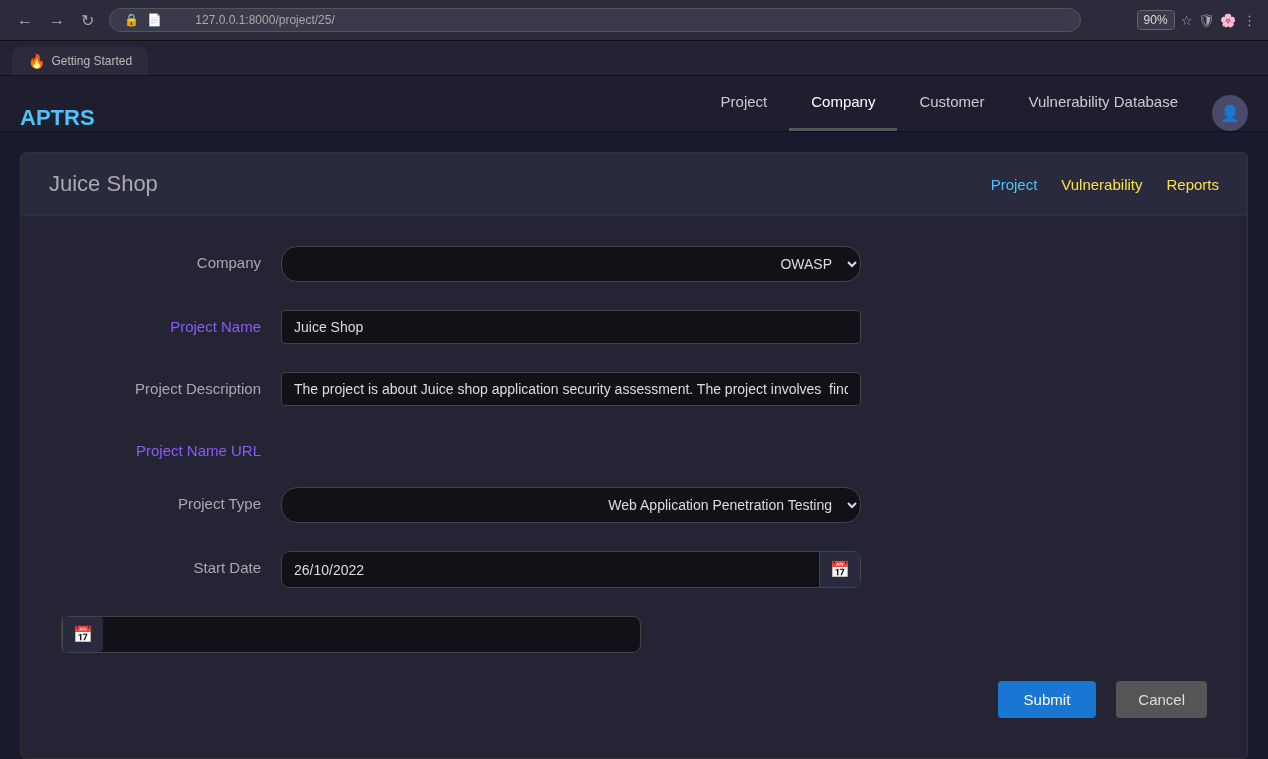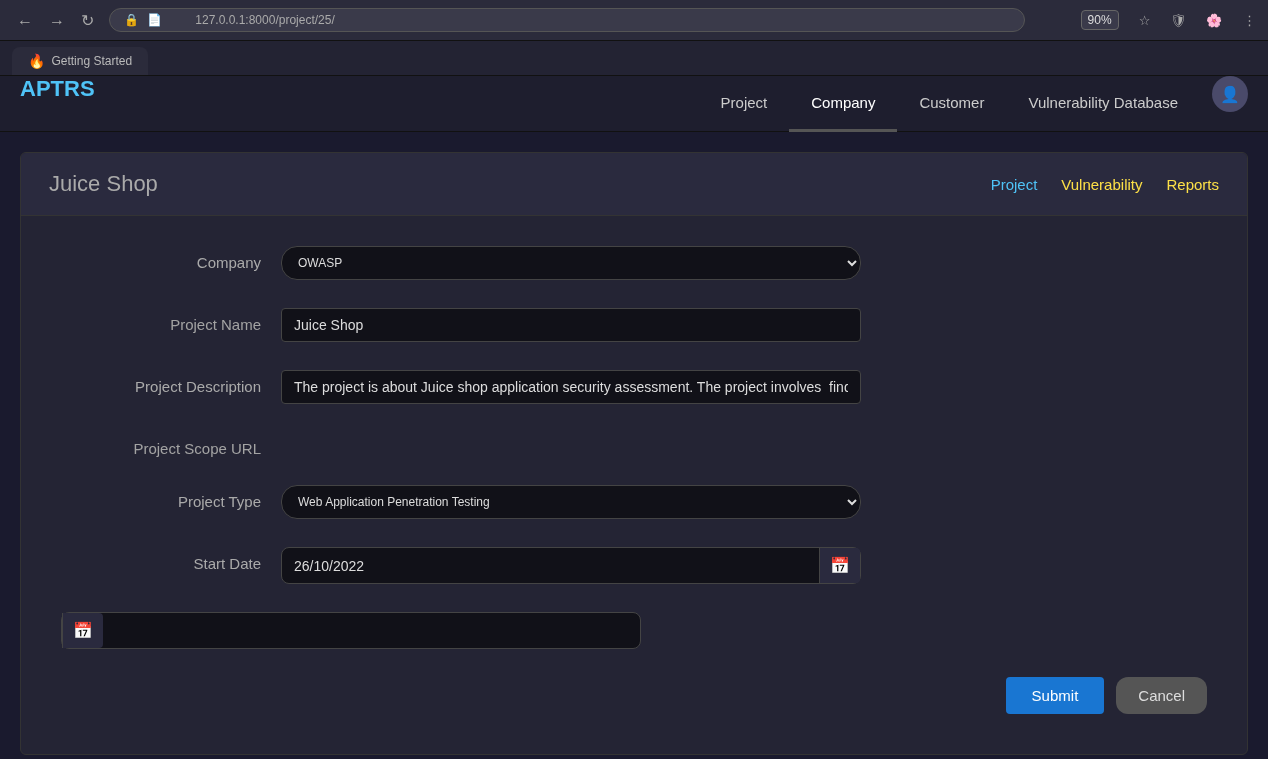--- a/index.html
+++ b/index.html
@@ -41,21 +41,21 @@
       font-size: 13px;
       display: flex;
       align-items: center;
       gap: 8px;
     }
     .browser-address-bar span { color: #aaa; font-size: 12px; }
     .browser-address-url { color: #ddd; margin-left: 25px; }
     .browser-right-icons {
       display: flex;
       align-items: center;
-      gap: 20px;
+      gap: 6px;
       color: #aaa;
       font-size: 13px;
       margin-left: 46px;
     }
     .zoom-badge {
       background: #3a3a4a;
       border: 1px solid #666;
       border-radius: 4px;
       padding: 2px 6px;
       font-size: 12px;
@@ -80,21 +80,21 @@
       display: flex;
       align-items: center;
       gap: 6px;
     }
     .tab .favicon { font-size: 14px; }
 
     
     .app-navbar {
       background: #1e1e2e;
       display: flex;
-      align-items: flex-start;
+      align-items: flex-end;
       padding: 0 20px;
       border-bottom: 1px solid #111;
       height: 56px;
     }
     .app-logo {
       color: #4fc3f7;
       font-size: 22px;
       font-weight: bold;
       flex: 1;
     }
@@ -179,21 +179,21 @@
       gap: 20px;
     }
     .form-label {
       width: 200px;
       text-align: right;
       padding-top: 8px;
       font-size: 15px;
       color: #aaa;
       flex-shrink: 0;
     }
-    .form-label.blue { color: #a3a3a3; }
+    .form-label.blue { color: #8b5cf6; }
     .form-control {
       flex: 1;
       max-width: 580px;
     }
     .form-input {
       width: 100%;
       background: #111118;
       border: 1px solid #444;
       border-radius: 4px;
       color: #ddd;
@@ -201,23 +201,24 @@
       font-size: 14px;
       outline: none;
     }
     .form-select {
       width: 100%;
       background: #111118;
       border: 1px solid #444;
       border-radius: 16px;
       color: #ddd;
       padding: 8px 12px;
-      font-size: 12px;
+      font-size: 14px;
       outline: none;
       appearance: auto;
+      text-align: right;
     }
     .form-select option { background: #111118; }
     .date-wrapper {
       display: flex;
       align-items: center;
       width: 100%;
       max-width: 580px;
       background: #111118;
       border: 1px solid #444;
       border-radius: 8px;
@@ -238,38 +239,38 @@
       padding: 8px 10px;
       cursor: pointer;
       color: #aaa;
       font-size: 16px;
       border-radius: 0 4px 4px 0;
     }
 
     .form-buttons {
       display: flex;
       justify-content: flex-end;
-      gap: 12px;
+      gap: 20px;
       margin-top: 10px;
       padding-right: 0;
     }
     .btn-submit {
       background: #1976d2;
       color: #fff;
       border: none;
       border-radius: 4px;
       padding: 10px 26px;
       font-size: 15px;
       cursor: pointer;
     }
     .btn-cancel {
       background: #555;
       color: #ddd;
       border: none;
-      border-radius: 12px;
+      border-radius: 4px;
       padding: 10px 22px;
       font-size: 15px;
       cursor: pointer;
     }
   </style>
 </head>
 <body>
 
 <div class="browser-chrome">
   <div class="browser-nav-buttons">
@@ -340,21 +341,21 @@
       </div>
 
       <div class="form-row">
         <div class="form-label">Project Description</div>
         <div class="form-control">
           <input type="text" class="form-input" value="The project is about Juice shop application security assessment. The project involves  findin" style="">
         </div>
       </div>
 
       <div class="form-row">
-        <div class="form-label blue">Project Scope URL</div>
+        <div class="form-label blue">Project Name URL</div>
       </div>
 
       <div class="form-row">
         <div class="form-label">Project Type</div>
         <div class="form-control">
           <select class="form-select">
             <option>Web Application Penetration Testing</option>
           </select>
         </div>
       </div>

